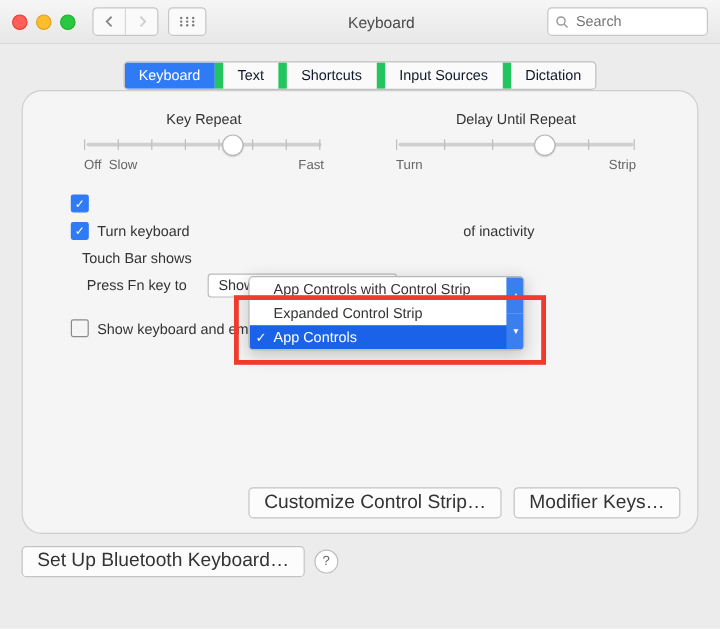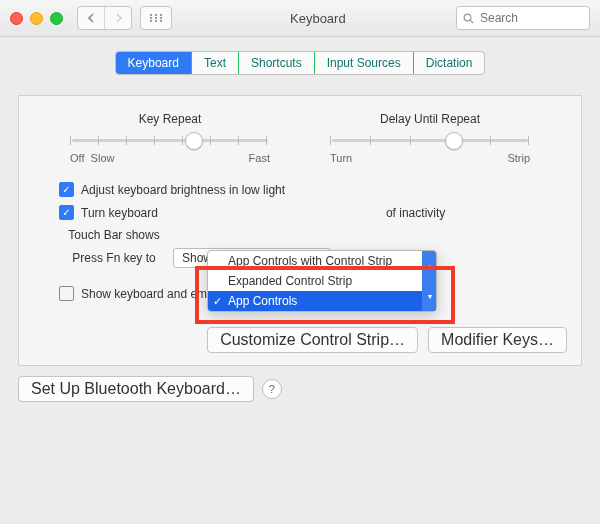--- a/index.html
+++ b/index.html
@@ -62,30 +62,30 @@
   }
   .tabs{
     display:flex;justify-content:center;
   }
   .tabrow{
     display:flex;border:1px solid #bfbfbf;border-radius:4px;overflow:hidden;
     background:#fafafa;height:22px;
   }
   .tab{
     padding:0 12px;display:flex;align-items:center;font-size:12px;
-    border-left:1px solid #22c55e;color:#0f766e;
+    border-left:7px solid #22c55e;color:#0f172a;
   }
   .tab:first-child{border-left:none;}
   .tab.active{background:var(--tab-blue);color:#fff;}
   .panel{
-    margin-top:20px;
+    margin-top:0;
     border:1px solid var(--panel-border);
-    border-radius:1px;
+    border-radius:17px;
     background:var(--panel);
-    height:271px;
+    height:370px;
     position:relative;
     box-sizing:border-box;
     padding:14px 24px;
   }
   .sliders{display:flex;gap:60px;justify-content:center;margin-top:2px;}
   .slider-block{width:200px;}
   .slider-title{text-align:center;font-size:12px;color:#333;margin-bottom:6px;}
   .track{
     position:relative;height:16px;
   }
@@ -255,21 +255,20 @@
         <div class="scale">
           <span>Turn</span>
           <span>Strip</span>
         </div>
       </div>
     </div>
 
     <div class="options">
       <div class="row">
         <span class="chk checked">✓</span>
-        <span>Adjust keyboard brightness in low light</span>
       </div>
 
       <div class="row">
         <span class="chk checked">✓</span>
         <span>Turn keyboard</span>
         <span style="width:228px"></span>
         <span>of inactivity</span>
       </div>
 
       <div class="row label">

